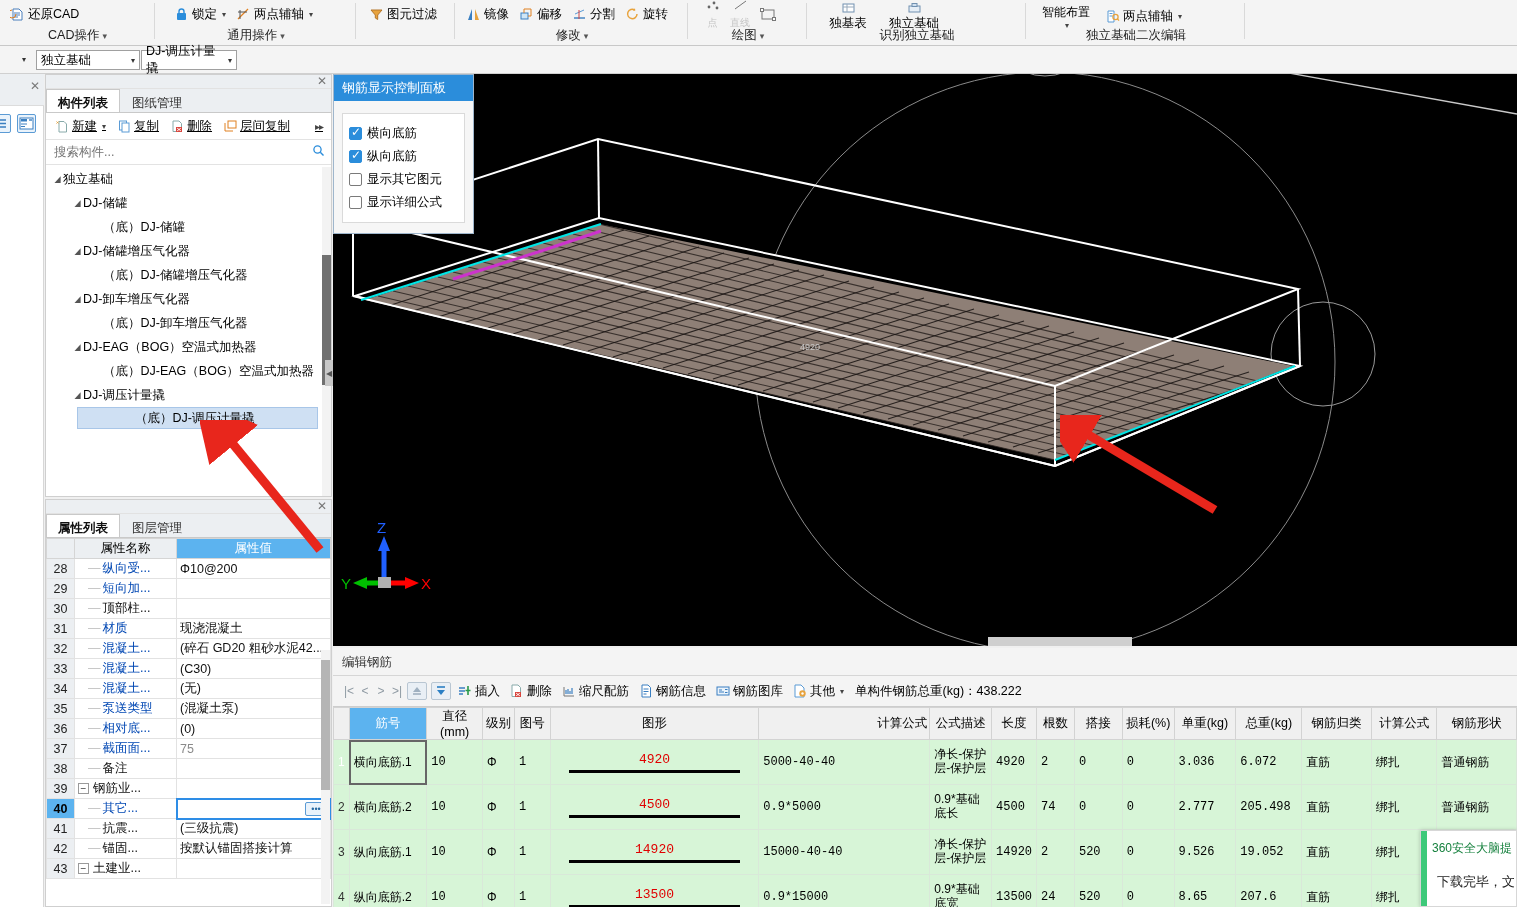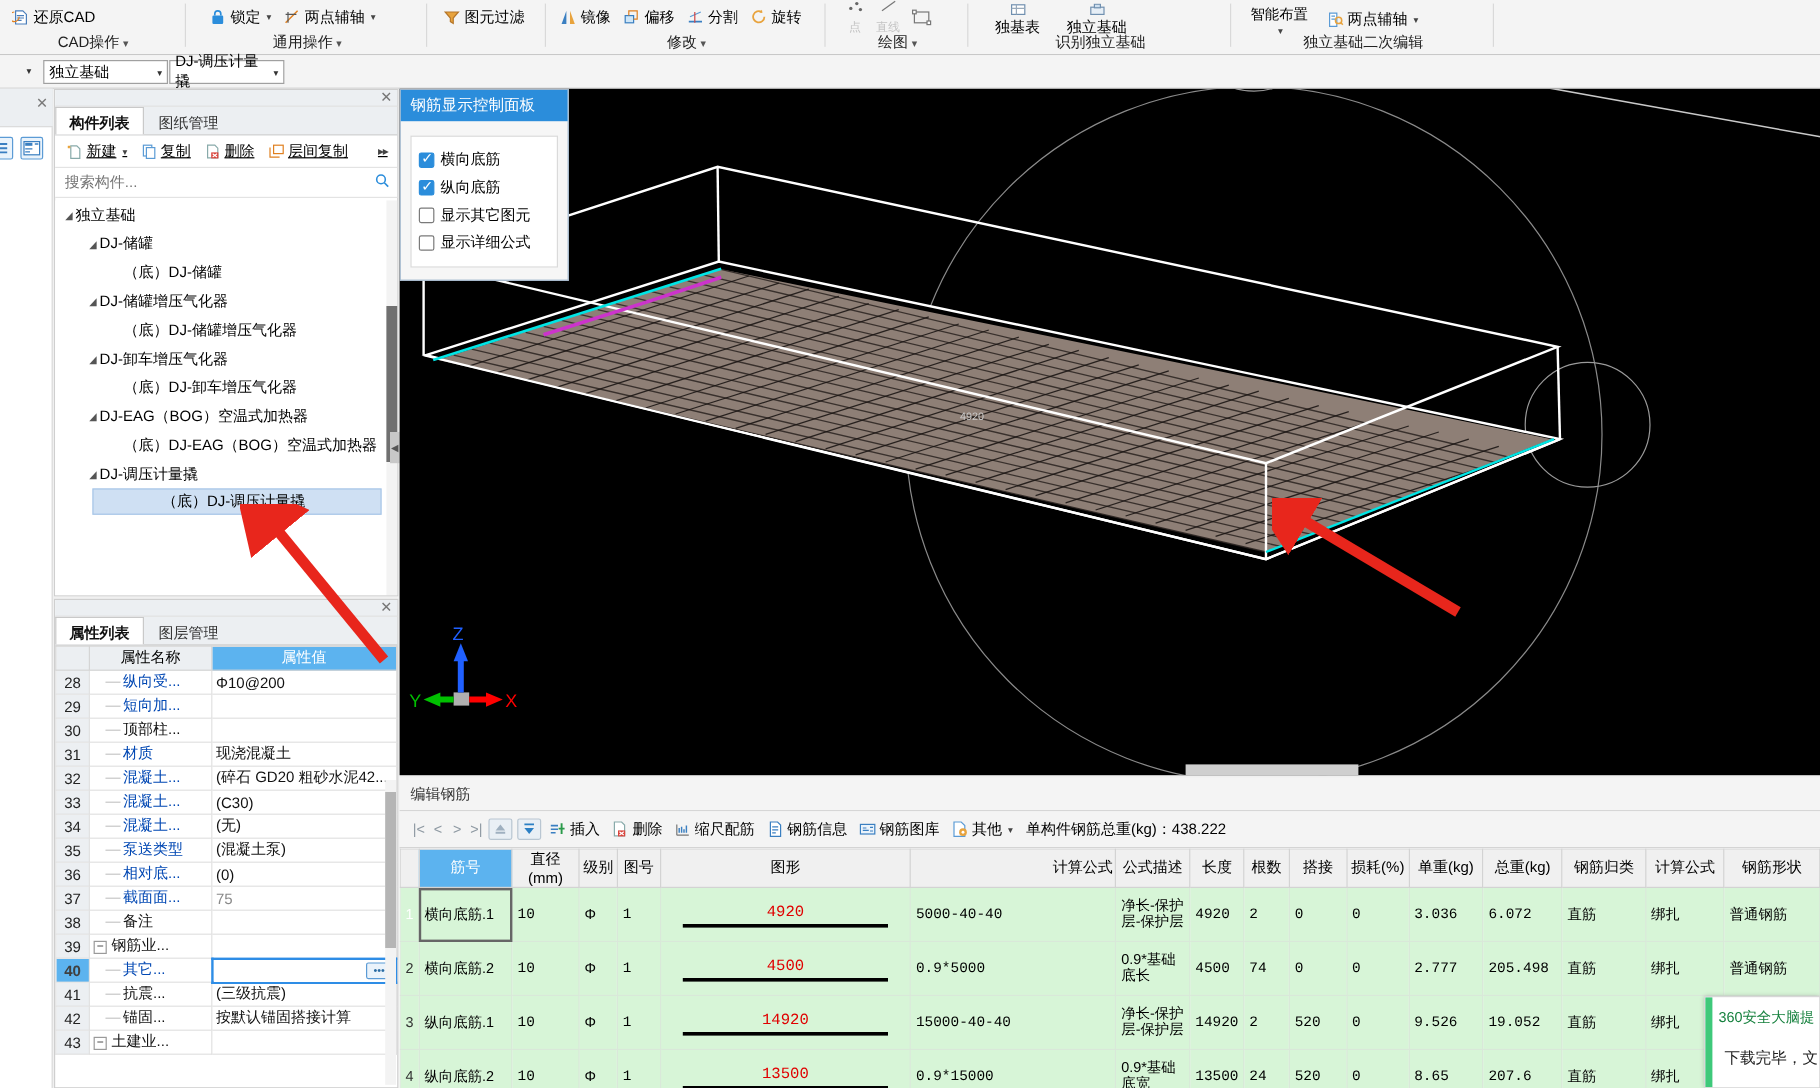--- a/index.html
+++ b/index.html
@@ -81,21 +81,21 @@
   #panel-prop { position:absolute; left:45px; top:499px; width:287px; height:408px;
                 background:#fff; border:1px solid #cfcfcf; }
   #prop-titlebar { height:14px; background:#eceff2; position:relative; border-bottom:1px solid #e2e2e2;}
   #prop-titlebar .x { position:absolute; right:4px; top:-1px; font-size:12px; color:#777; }
   #ptable { width:100%; border-collapse:collapse; font-size:12.5px; table-layout:fixed; }
   #ptable th { background:#eceff2; border:1px solid #d5d5d5; height:19px; font-weight:normal; }
   #ptable th.hv { background:#5cb3ef; color:#fff; }
   #ptable td { border:1px solid #e2e2e2; height:20px; padding:0 3px; overflow:hidden;
                white-space:nowrap; }
   td.pidx { background:#eceff2; text-align:center; width:28px; color:#222; }
-  td.pidx.sel { background:#5cb3ef; color:#404040; font-weight:bold; }
+  td.pidx.sel { background:#5cb3ef; color:#000000; font-weight:bold; }
   td.pname { width:84px; color:#0047b3; }
   td.pname.plain { color:#111; }
   td.pval { color:#111; }
   td.pval.gray { color:#8a8a8a; }
   .expbox { display:inline-block; width:11px; height:11px; border:1px solid #9a9a9a;
             line-height:9px; font-size:10px; text-align:center; color:#333; background:#fff; }
   .tdash { color:#c0c0c0; margin-right:2px; }
   .edit-cell { border:2px solid #2e8de6 !important; position:relative; background:#fff; }
   .ell-btn { position:absolute; right:2px; top:2px; width:22px; height:14px; border:1px solid #5b9bd5;
              border-radius:2px; background:#eaf3fb; font-size:9px; text-align:center;

